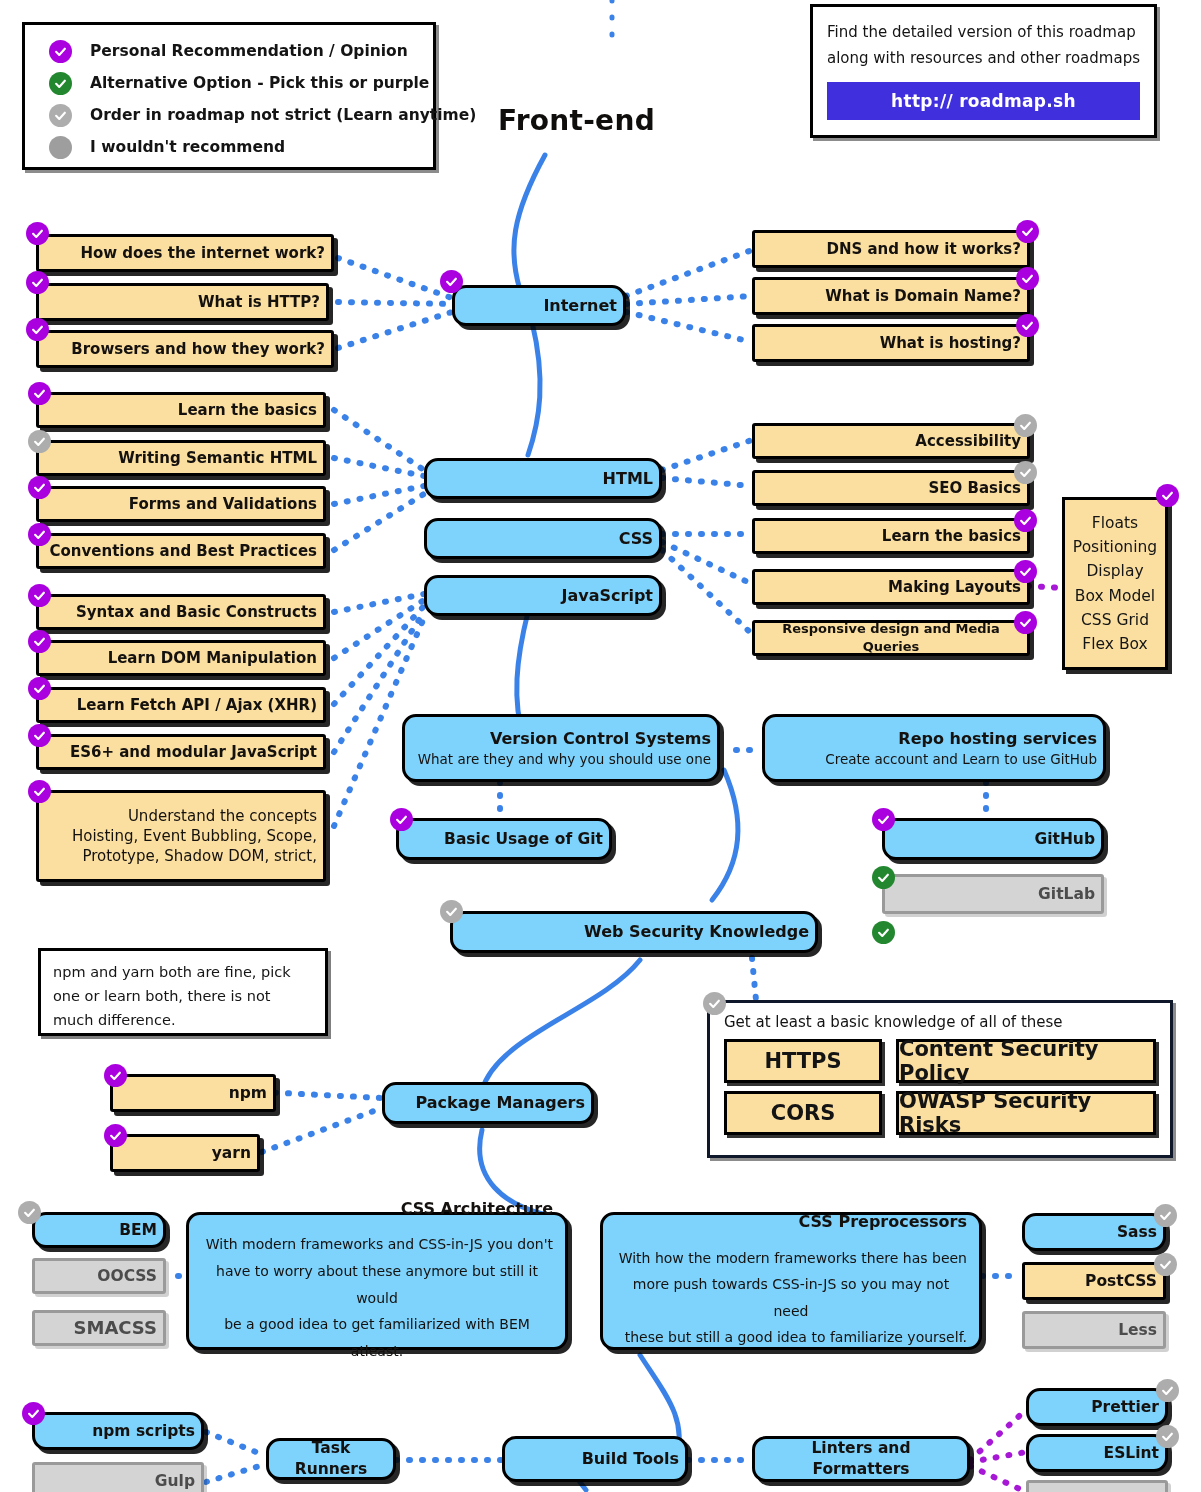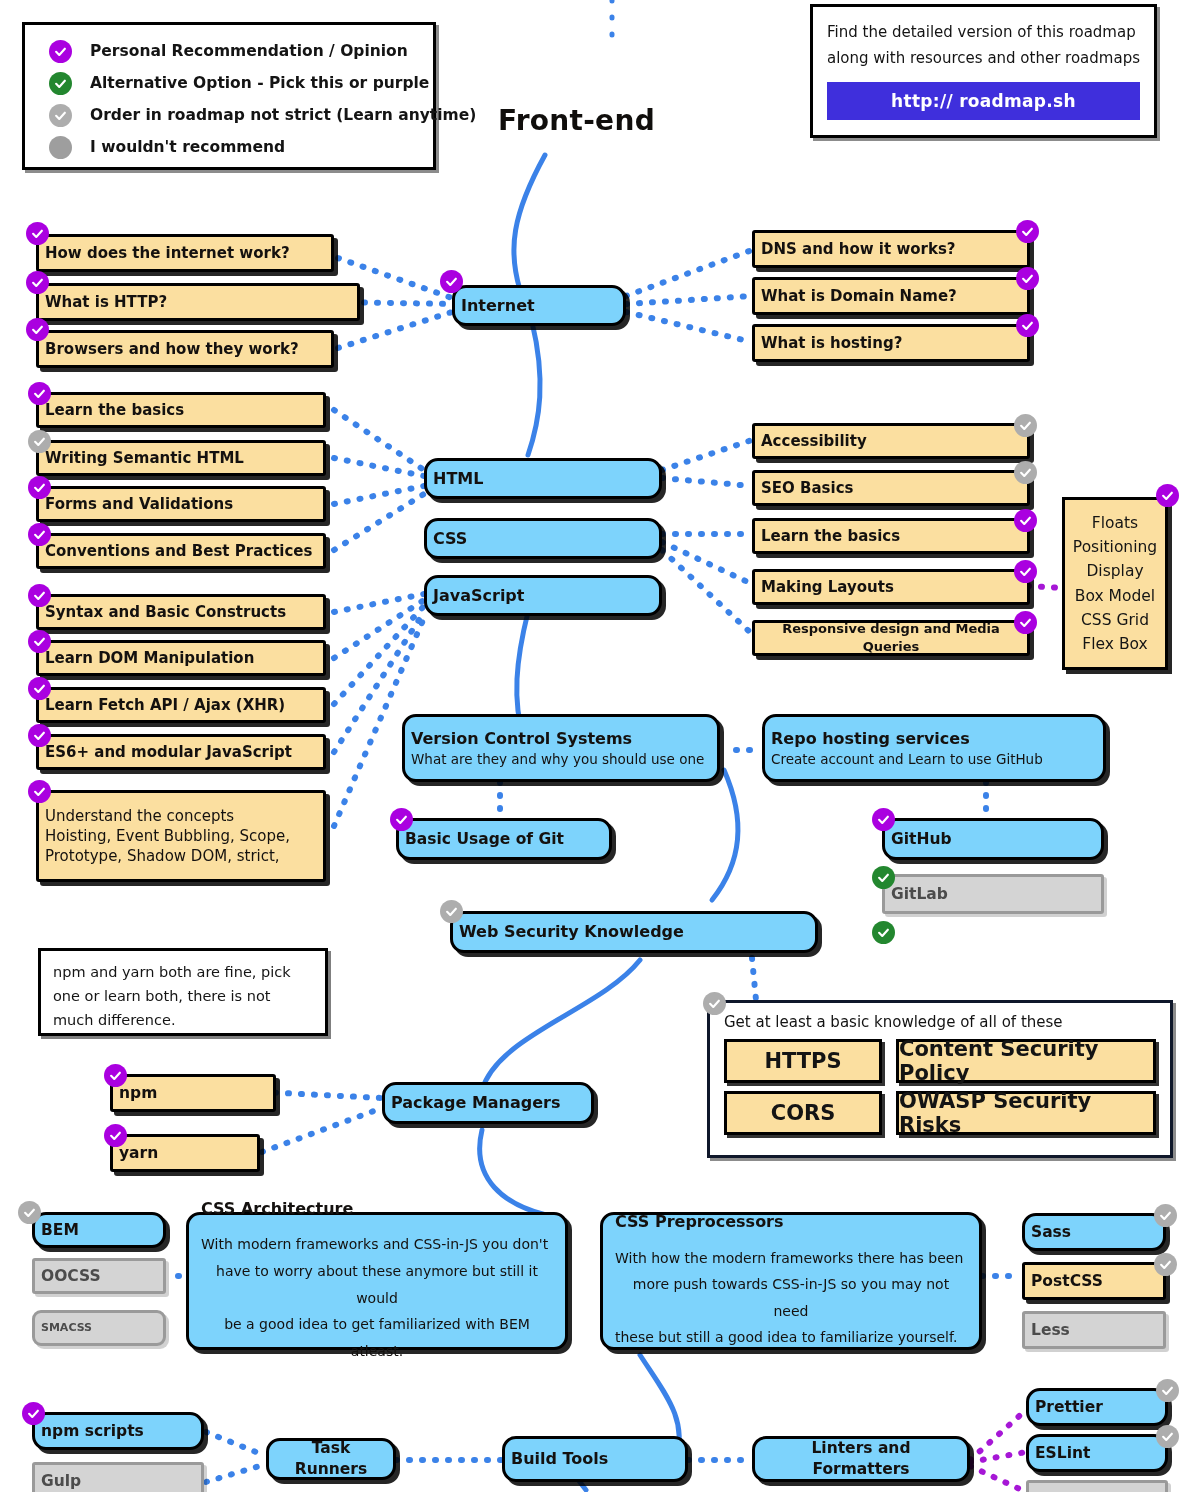--- a/index.html
+++ b/index.html
@@ -23,21 +23,21 @@
     z-index: 1;
   }
   .node {
     position: absolute;
     z-index: 3;
     border: 3px solid #000000;
     border-radius: 3px;
     box-shadow: 4px 4px 0 rgba(0,0,0,0.85);
     display: flex;
     flex-direction: column;
-    align-items: flex-start;
+    align-items: flex-end;
     justify-content: center;
     text-align: center;
     color: #14110f;
     line-height: 1.35;
     padding: 2px 6px;
   }
   .n-yellow { background: #7dd3fc; font-weight: bold; border-radius: 14px; }
   .n-peach  { background: #fbdfa0; font-weight: bold; }
   .n-gray   { background: #d4d4d4; color: #4c4c4c; font-weight: bold;
               border: 3px solid #9a9a9a; box-shadow: 3px 3px 0 rgba(0,0,0,0.18); }
@@ -316,21 +316,21 @@
 
   <div class="node n-peach" style="left:36px; top:234px; width:298px; height:38px; font-size:15px;">
     <span>How does the internet work?</span>
   </div>
   <div class="badge b-purple" style="left:26px; top:222px;">
       <svg viewBox="0 0 24 24">
         <path d="M5 12.5l5 5 9-10" fill="none" stroke="#fff" stroke-width="3.4" stroke-linecap="round" stroke-linejoin="round"></path>
       </svg>
     </div>
 
-  <div class="node n-peach" style="left:36px; top:283px; width:324px; height:38px; font-size:15px;">
+  <div class="node n-peach" style="left:36px; top:283px; width:293px; height:38px; font-size:15px;">
     <span>What is HTTP?</span>
   </div>
   <div class="badge b-purple" style="left:26px; top:271px;">
       <svg viewBox="0 0 24 24">
         <path d="M5 12.5l5 5 9-10" fill="none" stroke="#fff" stroke-width="3.4" stroke-linecap="round" stroke-linejoin="round"></path>
       </svg>
     </div>
 
   <div class="node n-peach" style="left:36px; top:330px; width:298px; height:38px; font-size:15px;">
     <span>Browsers and how they work?</span>
@@ -616,21 +616,21 @@
   </div>
   <div class="badge b-gray" style="left:18px; top:1201px;">
       <svg viewBox="0 0 24 24">
         <path d="M5 12.5l5 5 9-10" fill="none" stroke="#fff" stroke-width="3.4" stroke-linecap="round" stroke-linejoin="round"></path>
       </svg>
     </div>
 
   <div class="node n-gray" style="left:32px; top:1258px; width:134px; height:36px; font-size:15.5px;">
     <span>OOCSS</span>
   </div>
-  <div class="node n-gray" style="left:32px; top:1310px; width:134px; height:36px; font-size:11px;border-radius:9px;">
+  <div class="node n-gray" style="left:32px; top:1310px; width:134px; height:36px; font-size:18px;">
     <span>SMACSS</span>
   </div>
 
   <div class="node n-yellow" style="left:186px; top:1212px; width:382px; height:138px; font-size:14px; padding:10px 12px;">
     <span class="t1" style="font-size:16px; margin-bottom:12px;">CSS Architecture</span>
     <span class="t2" style="line-height:1.9;">With modern frameworks and CSS-in-JS you don't</span>
     <span class="t2" style="line-height:1.9;">have to worry about these anymore but still it would</span>
     <span class="t2" style="line-height:1.9;">be a good idea to get familiarized with BEM atleast.</span>
   </div>
 

